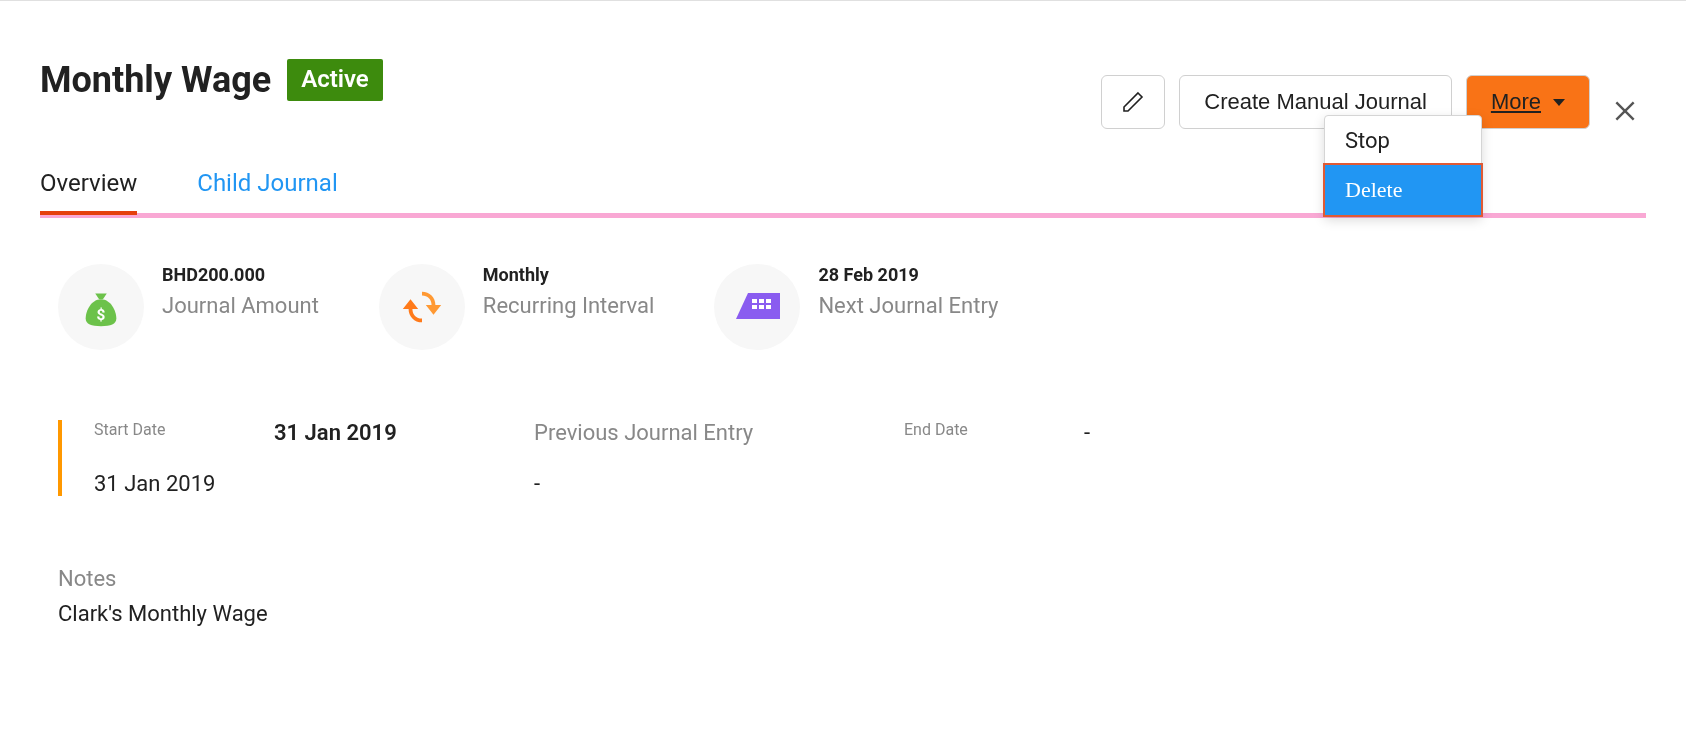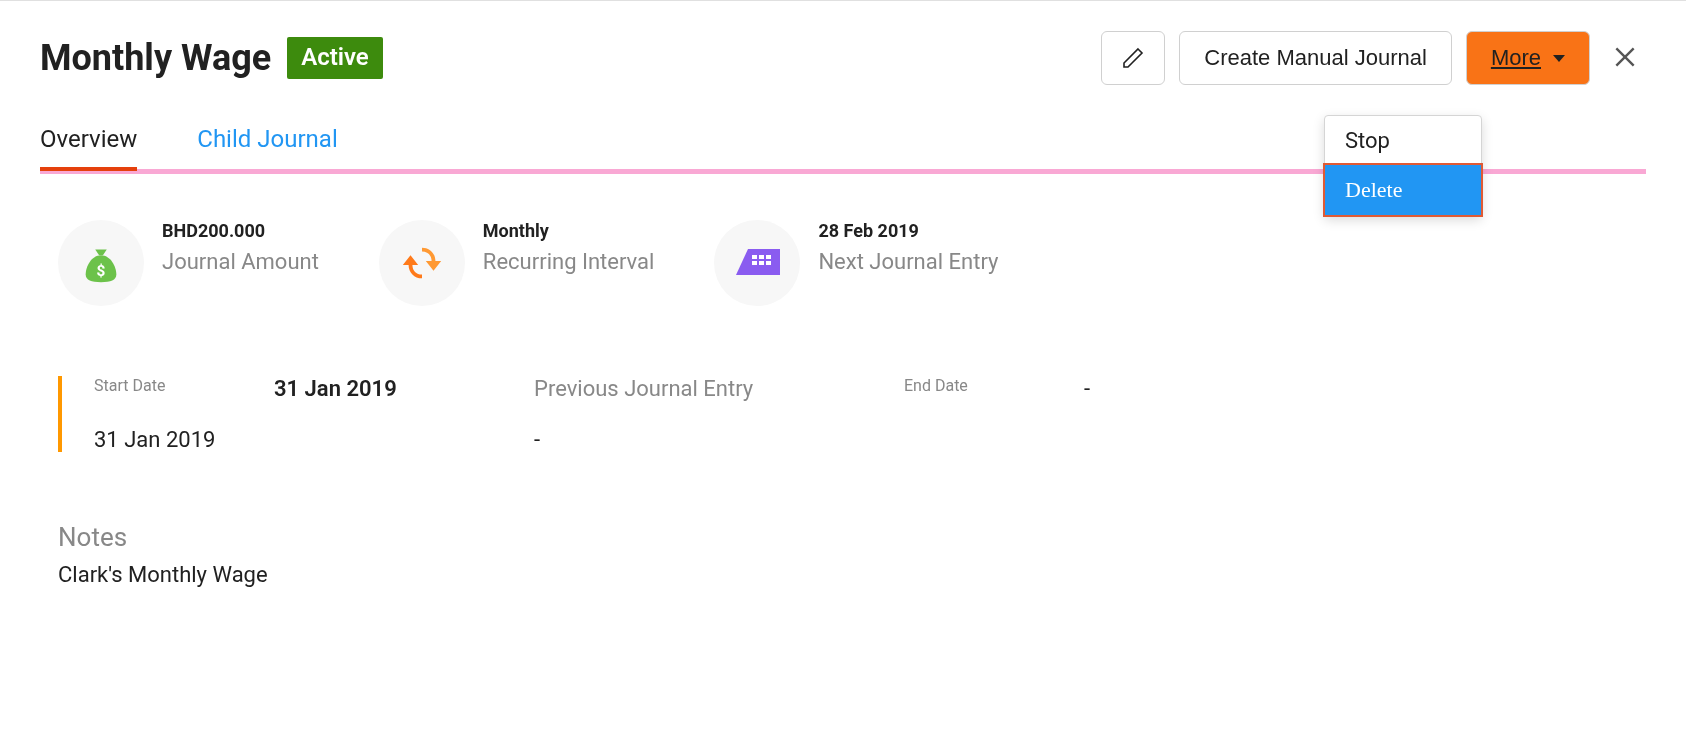--- a/index.html
+++ b/index.html
@@ -39,22 +39,23 @@
       background: #3d8b0d;
       color: #fff;
       font-size: 24px;
       font-weight: 600;
       padding: 4px 14px;
       border-radius: 2px;
       line-height: 1.4;
     }
     .actions-group {
       display: flex;
-      align-items: center;
+      align-items: flex-end;
       gap: 14px;
+      margin-top: 44px;
     }
     .icon-btn {
       width: 64px;
       height: 54px;
       border: 1px solid #d0d0d0;
       background: #fff;
       border-radius: 6px;
       display: flex;
       align-items: center;
       justify-content: center;
@@ -205,21 +206,21 @@
       color: #888;
     }
     .detail-single-value {
       font-size: 22px;
       color: #212121;
     }
     .notes-section {
       padding-left: 18px;
     }
     .notes-label {
-      font-size: 26px;
+      font-size: 22px;
       color: #888;
       margin-bottom: 10px;
     }
     .notes-value {
       font-size: 22px;
       color: #212121;
     }
   </style>
 </head>
 <body>

